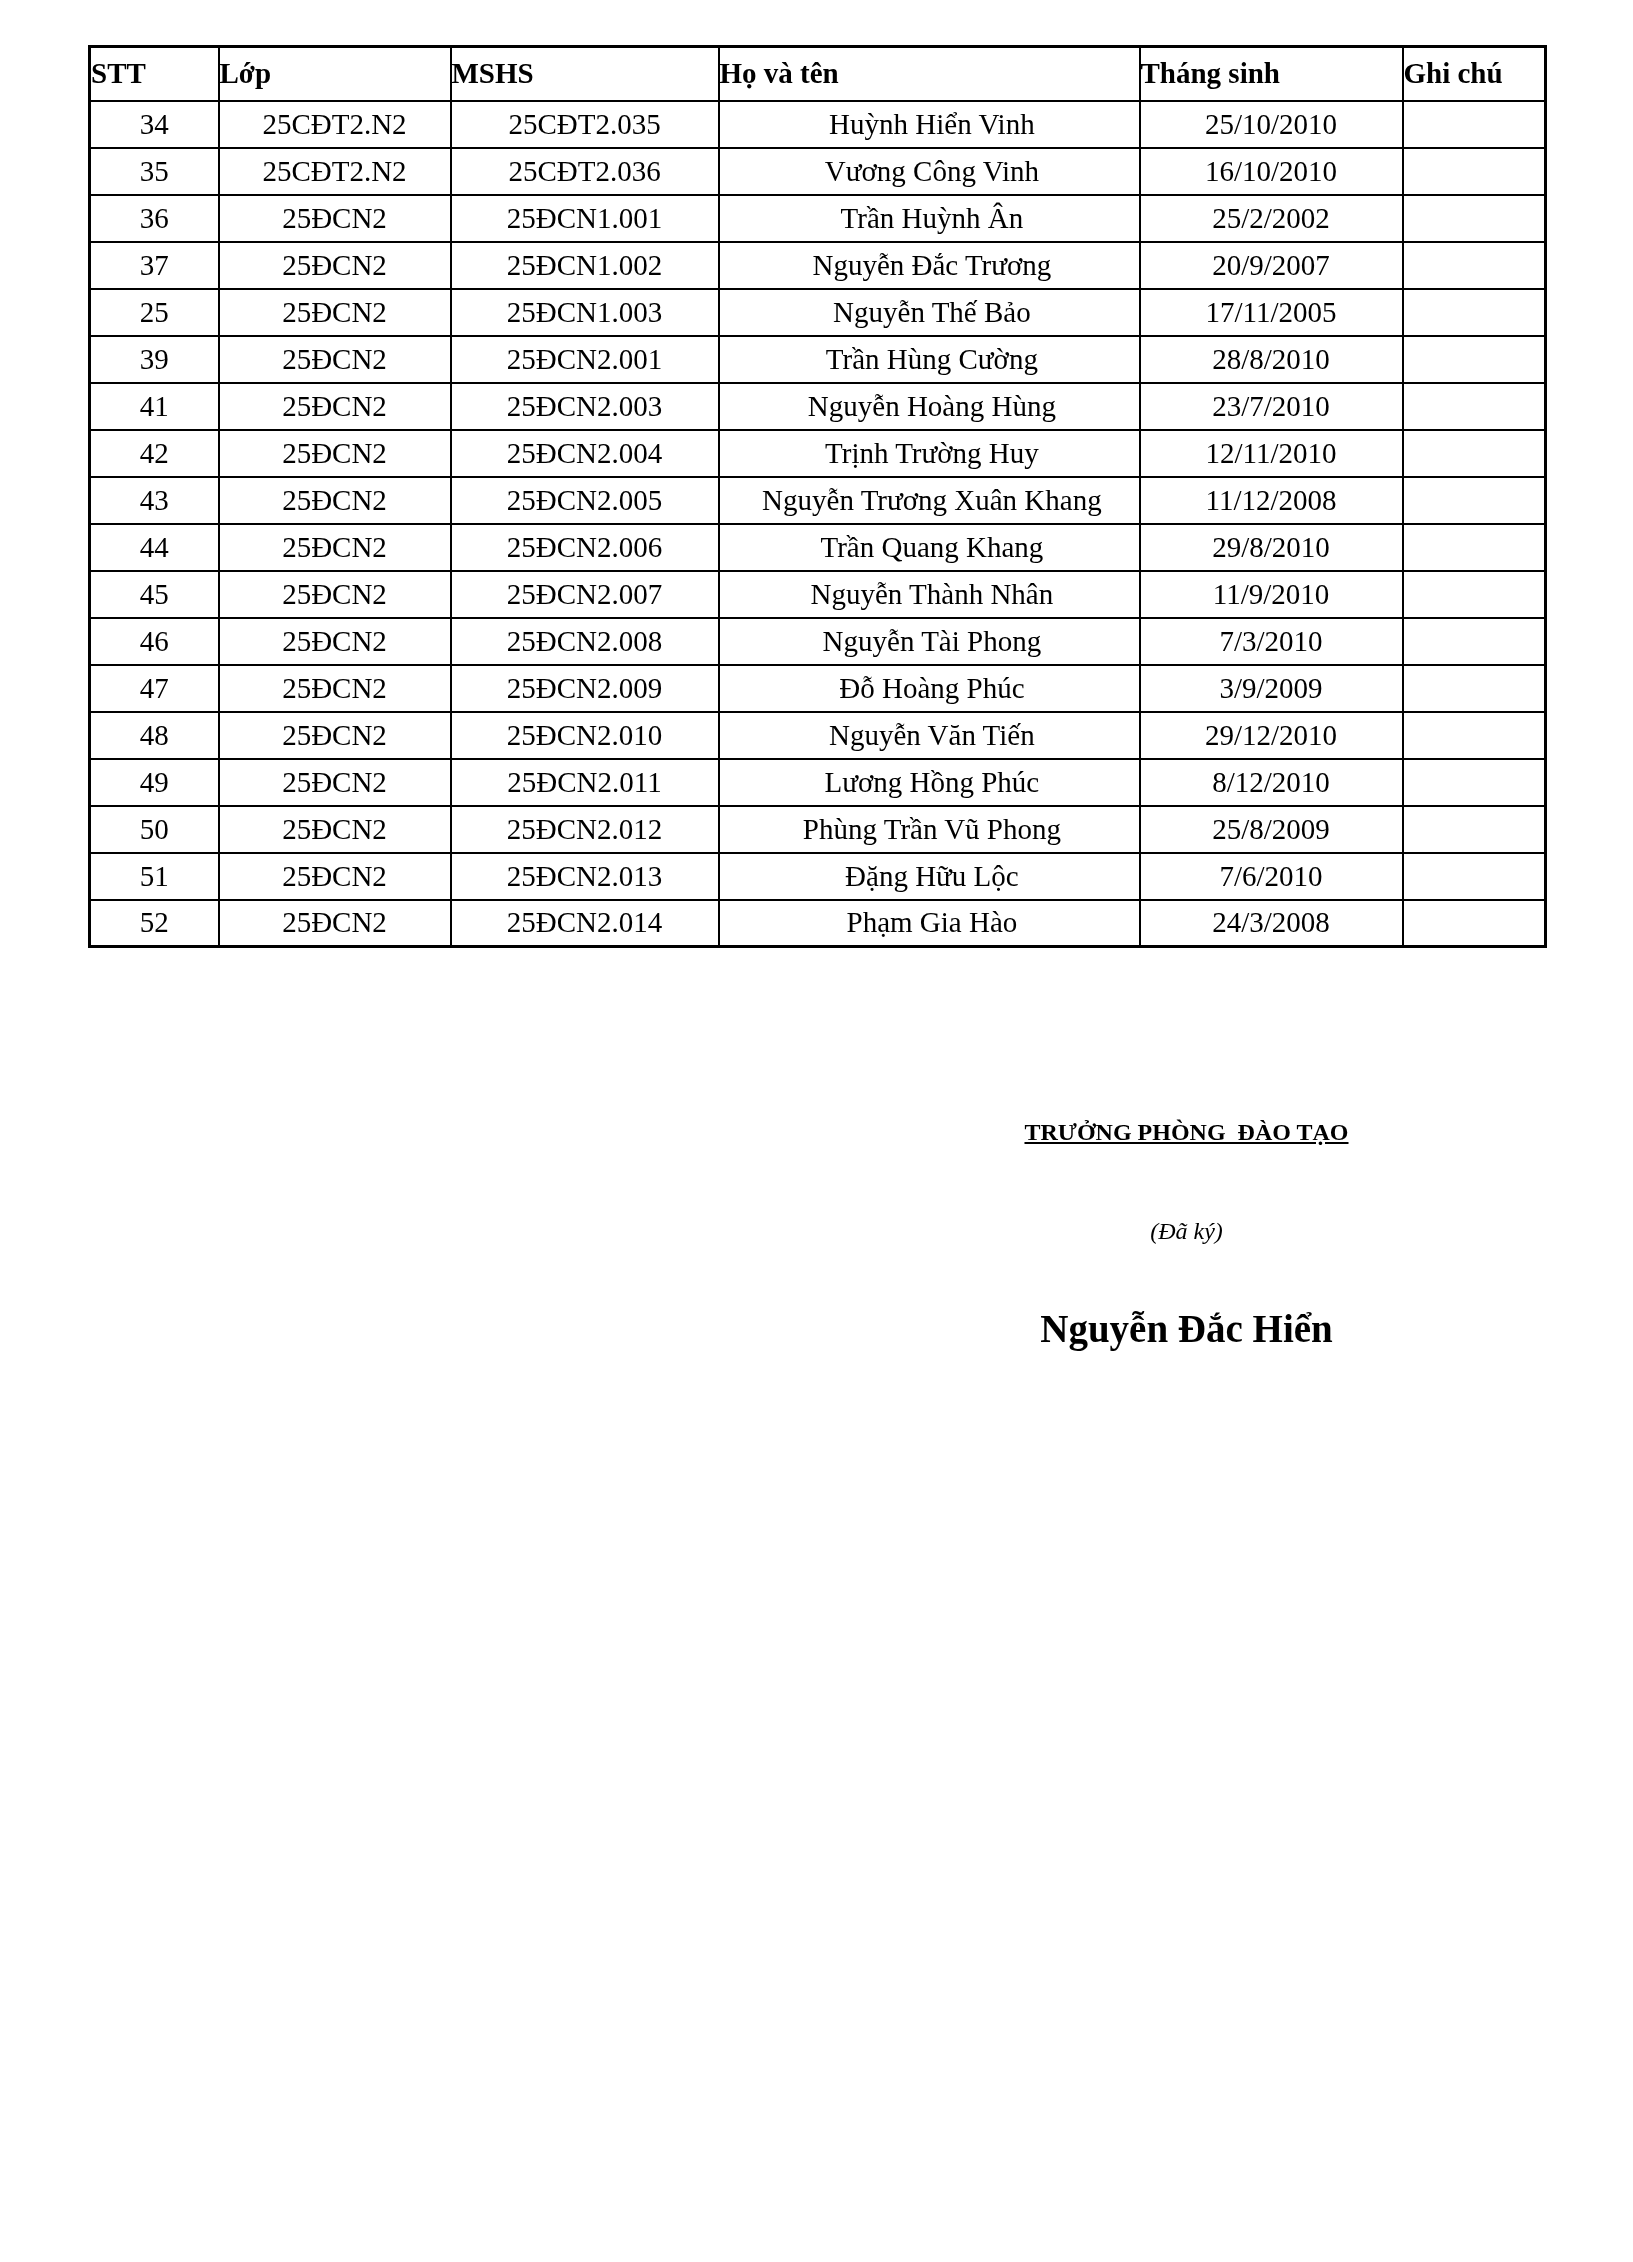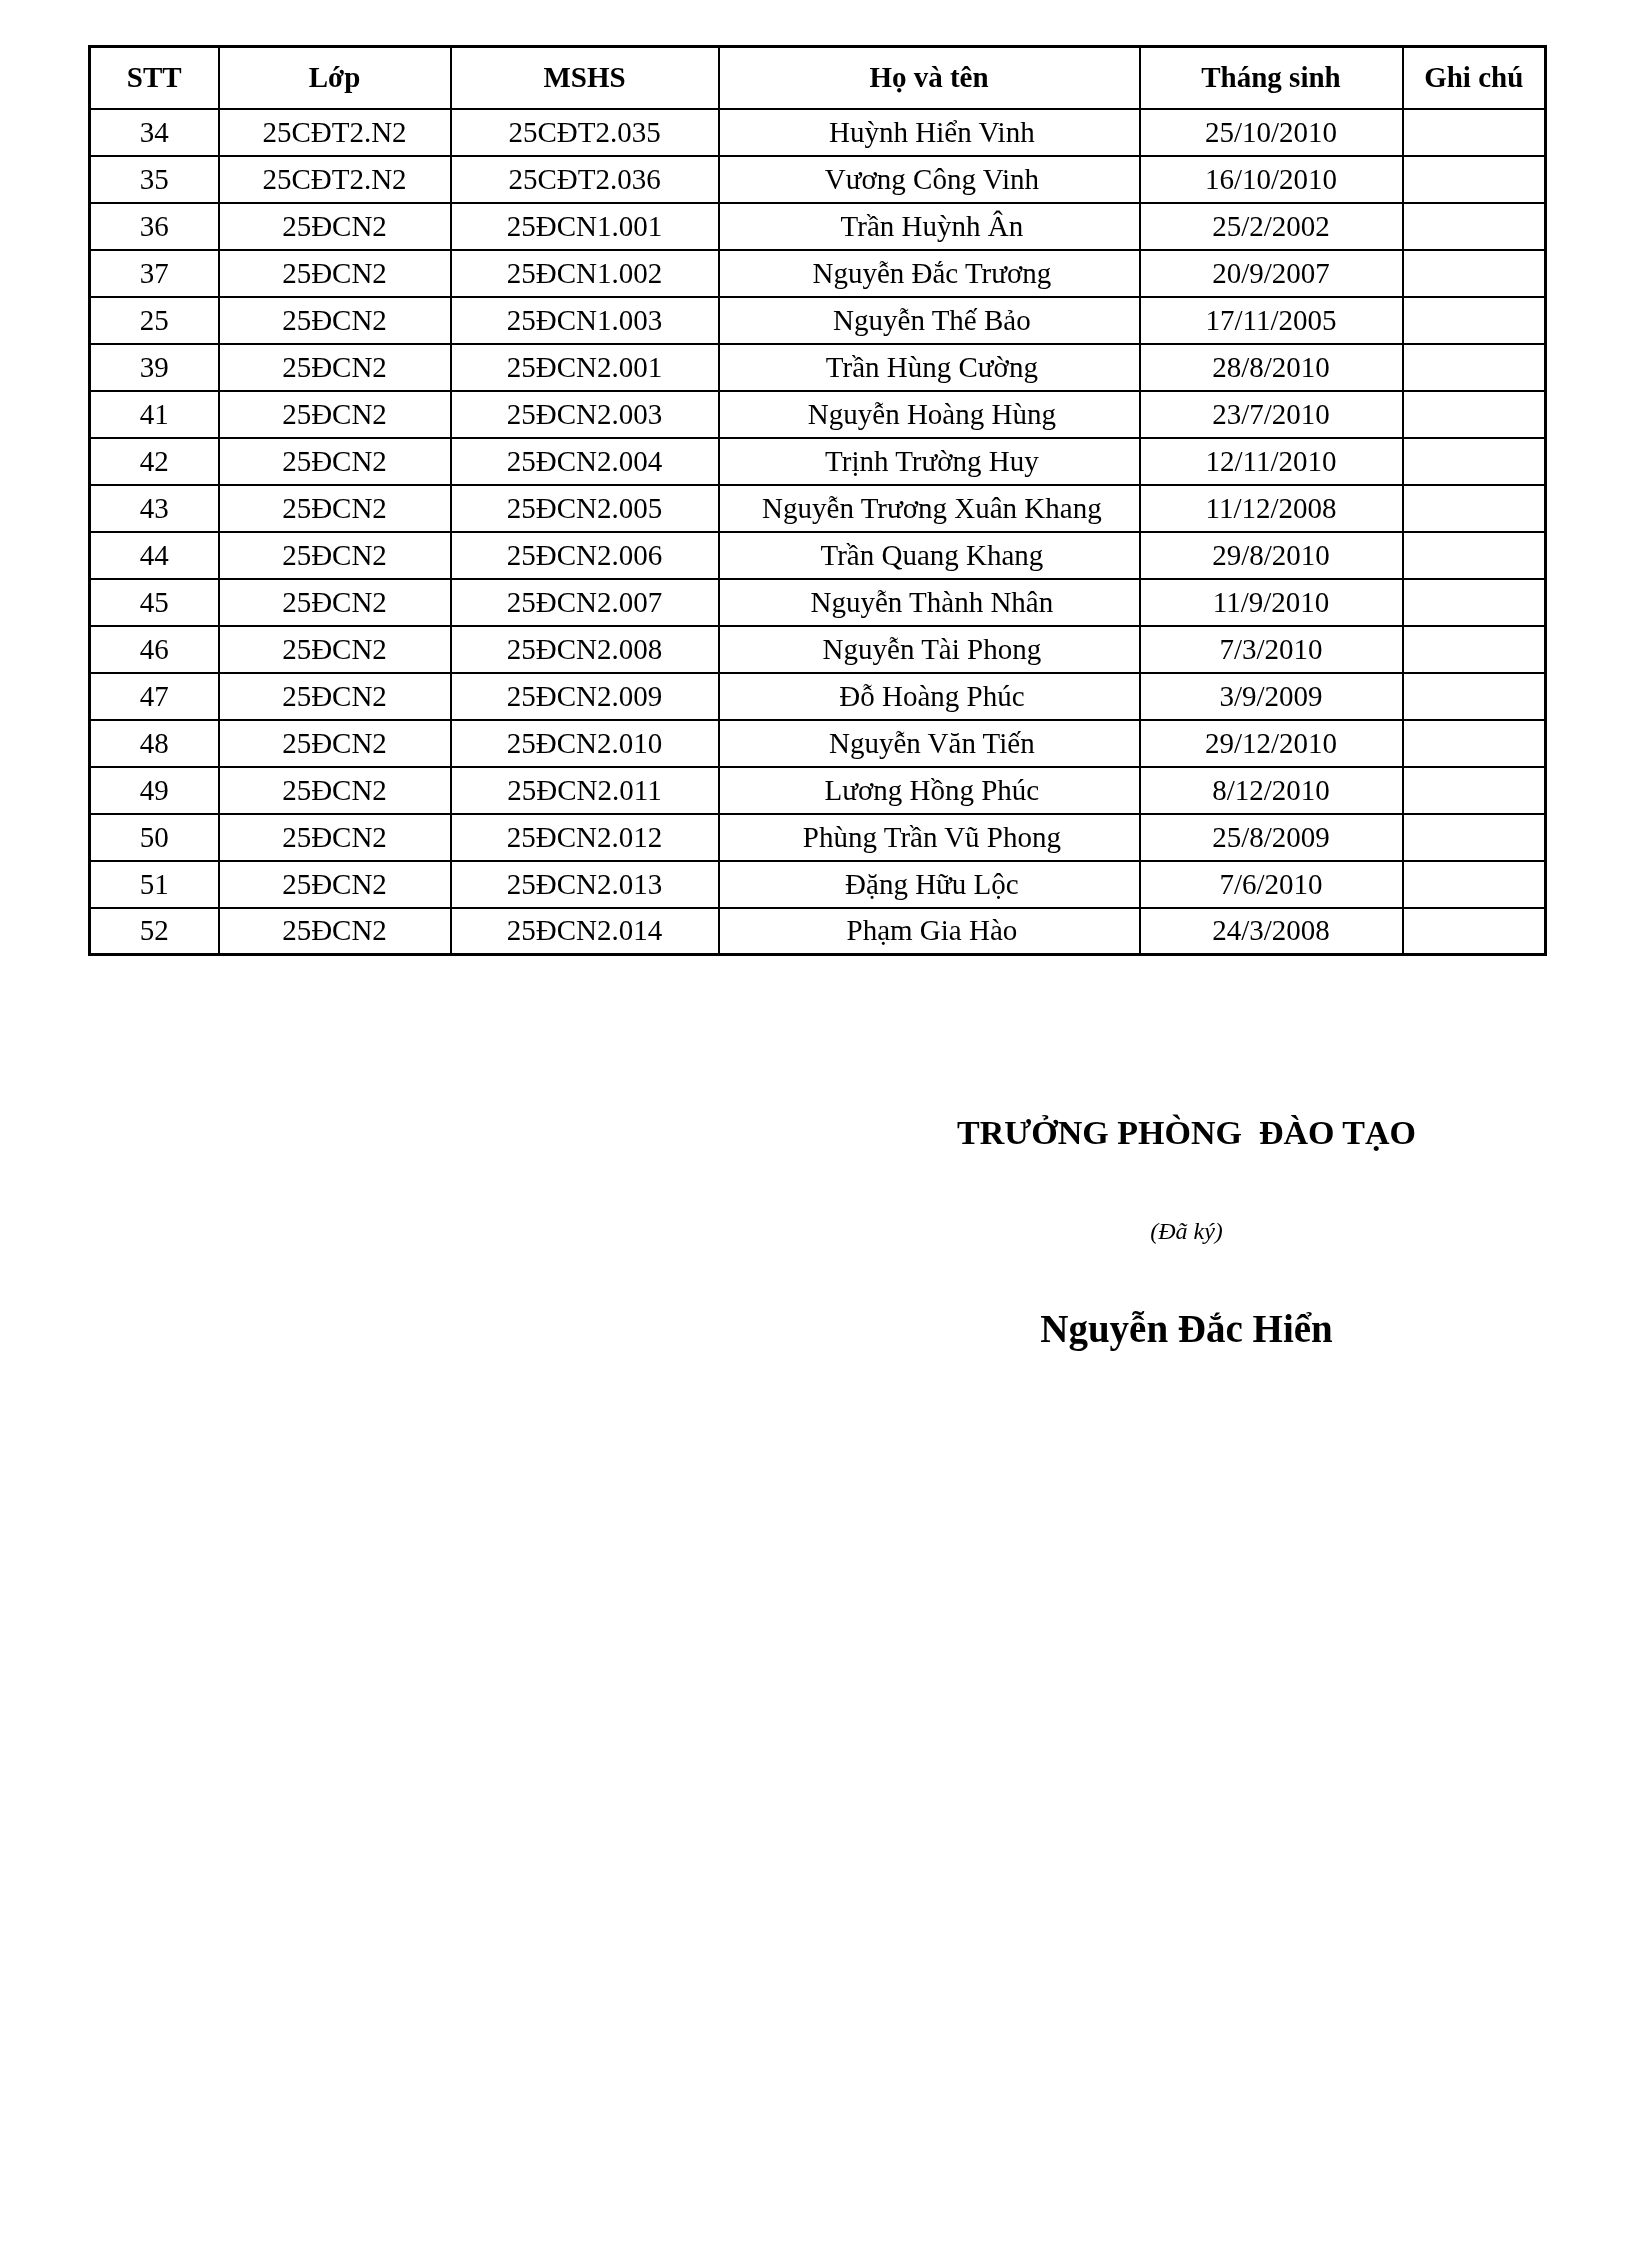--- a/index.html
+++ b/index.html
@@ -23,23 +23,23 @@
     border:3.8px solid #000;
   }
   .roster th, .roster td {
     border:2.9px solid #000;
     font-size:29px;
     color:#000;
     overflow:hidden;
     white-space:nowrap;
   }
   .roster th {
-    height:62px;
+    height:54px;
     font-weight:bold;
-    text-align:center;
+    text-align:left;
     vertical-align:middle;
   }
   .roster td {
     height:47px;
     text-align:center;
     vertical-align:middle;
   }
   .roster td.c-name {
     text-align:center;
     padding-left:5.8px;
@@ -51,24 +51,25 @@
   col.col-dob  { width:263px; }
   col.col-note { width:143px; }
   .footer {
     position:absolute;
     left:860px;
     top:1114px;
     width:653px;
     text-align:center;
   }
   .f-title {
-    font-size:34px;
+    font-size:24px;
     font-weight:bold;
     line-height:37px;
     white-space:pre-wrap;
+    text-decoration:underline;
   }
   .f-signed {
     margin-top:63px;
     font-size:24px;
     font-style:italic;
     line-height:35px;
   }
   .f-name {
     margin-top:61px;
     font-size:39px;

